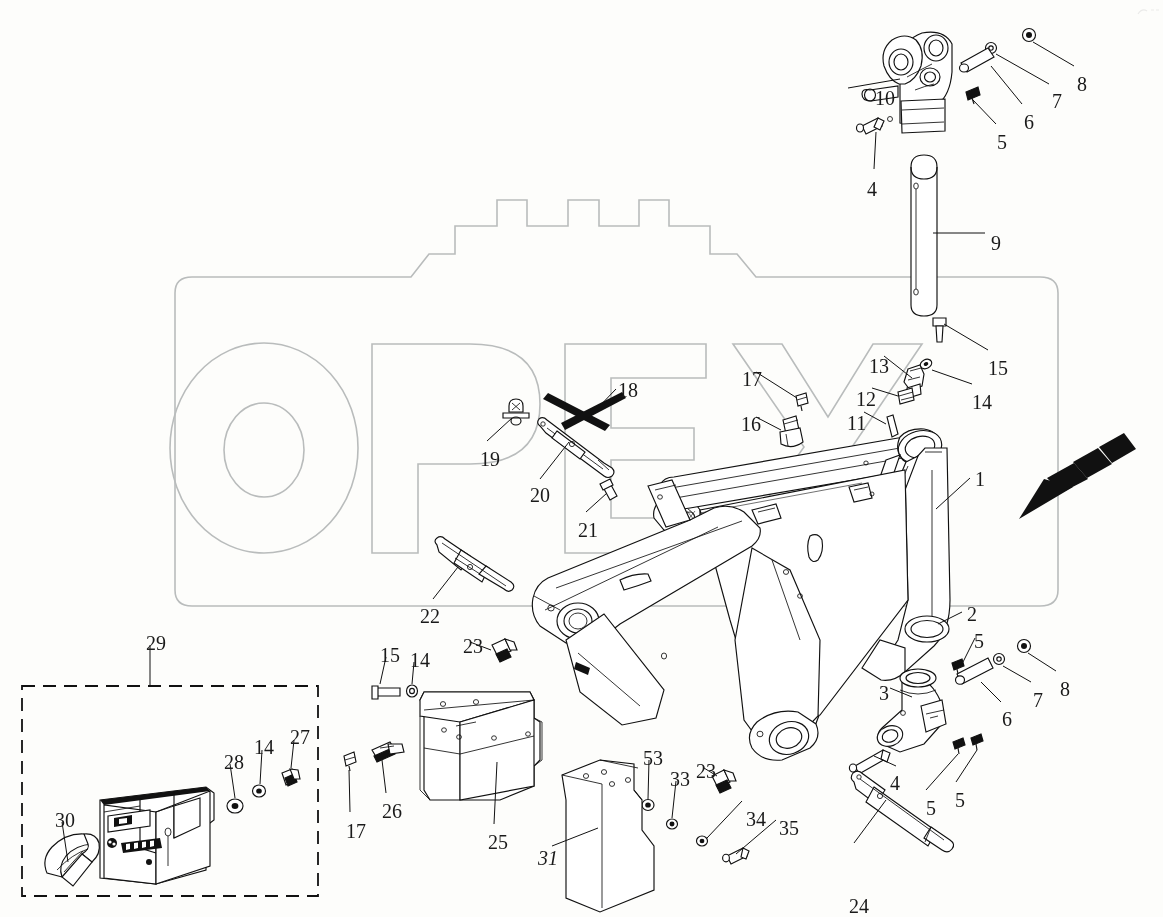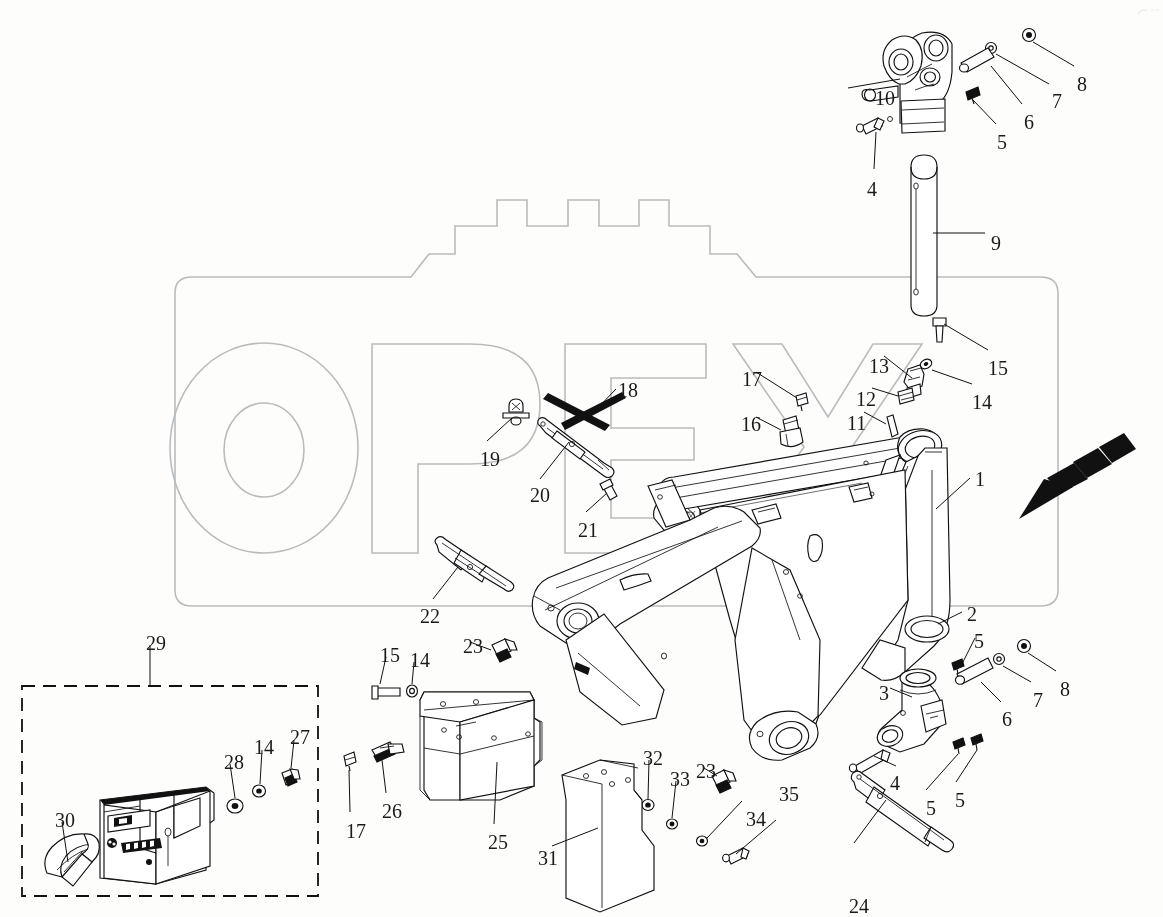--- a/index.html
+++ b/index.html
@@ -555,19 +555,19 @@
   <span class="lbl" style="left:420px;top:606px;">22</span>
   <span class="lbl" style="left:463px;top:636px;">23</span>
   <span class="lbl" style="left:696px;top:761px;">23</span>
   <span class="lbl" style="left:849px;top:852px;margin-top:44px;">24</span>
   <span class="lbl" style="left:488px;top:832px;">25</span>
   <span class="lbl" style="left:382px;top:801px;">26</span>
   <span class="lbl" style="left:290px;top:727px;">27</span>
   <span class="lbl" style="left:224px;top:752px;">28</span>
   <span class="lbl" style="left:146px;top:633px;">29</span>
   <span class="lbl" style="left:55px;top:810px;">30</span>
-  <span class="lbl" style="left:538px;top:848px;">31</span>
-  <span class="lbl" style="left:643px;top:748px;">32</span>
+  <span class="lbl" style="left:538px;top:848px;font-style:italic;">31</span>
+  <span class="lbl" style="left:643px;top:748px;">53</span>
   <span class="lbl" style="left:670px;top:769px;">33</span>
   <span class="lbl" style="left:746px;top:809px;">34</span>
-  <span class="lbl" style="left:779px;top:784px;">35</span>
+  <span class="lbl" style="left:779px;top:818px;">35</span>
 
 </div>
 
 </body></html>

